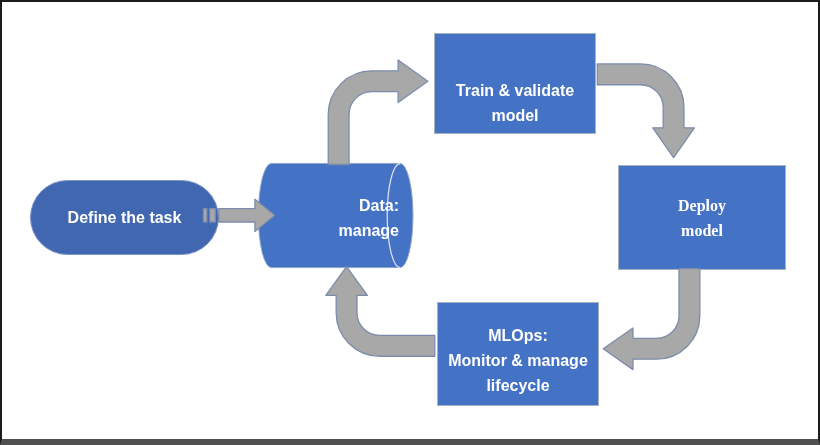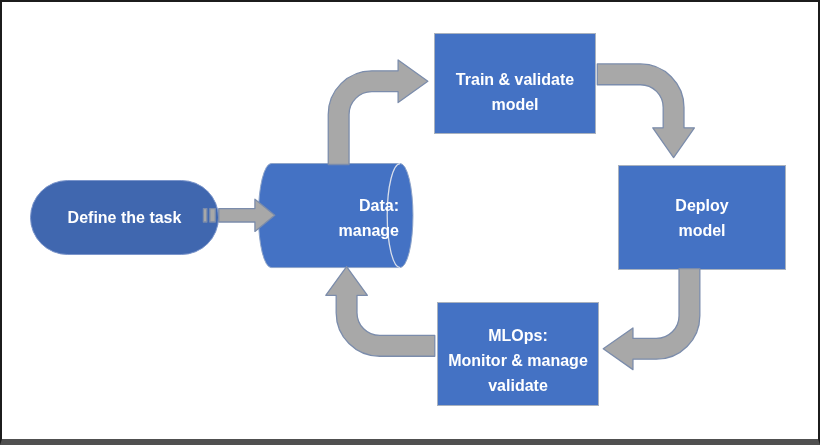--- a/index.html
+++ b/index.html
@@ -33,22 +33,22 @@
     border:1px solid #7b95cb;
     border-radius:38px;
     box-sizing:border-box;
   }
   #node-train{left:432px;top:31px;width:162px;height:101px;}
   #node-deploy{left:616px;top:163px;width:168px;height:105px;}
   #node-mlops{left:435px;top:300px;width:162px;height:104px;}
   #node-define{left:28px;top:178px;width:189px;height:75px;}
   #label-define{left:28px;top:178px;width:189px;height:75px;}
   #label-data{left:265px;top:163px;width:132px;height:105px;align-items:flex-end;}
-  #label-train{left:432px;top:31px;width:162px;height:117px;}
-  #label-deploy{left:616px;top:163px;width:168px;height:105px;}
+  #label-train{left:432px;top:42px;width:162px;height:117px;}
+  #label-deploy{left:616px;top:163px;width:168px;height:105px;font-family:Liberation Serif, serif;}
   #label-mlops{left:435px;top:300px;width:162px;height:116px;}
   svg .arrow{
     fill:var(--arrow-fill,#a8a8a8);
     stroke:var(--arrow-stroke,#7b8cab);
     stroke-width:1.3;
     stroke-linejoin:round;
   }
   svg .cyl{
     fill:var(--node-fill,#4472c4);
     stroke:#8ea4c8;
@@ -108,16 +108,16 @@
   </div>
 
   <div class="node-label" id="label-deploy">
     <span>Deploy</span>
     <span>model</span>
   </div>
 
   <div class="node-label" id="label-mlops">
     <span>MLOps:</span>
     <span>Monitor &amp; manage</span>
-    <span>validate</span>
+    <span>lifecycle</span>
   </div>
 
 </div>
 
 </body></html>

